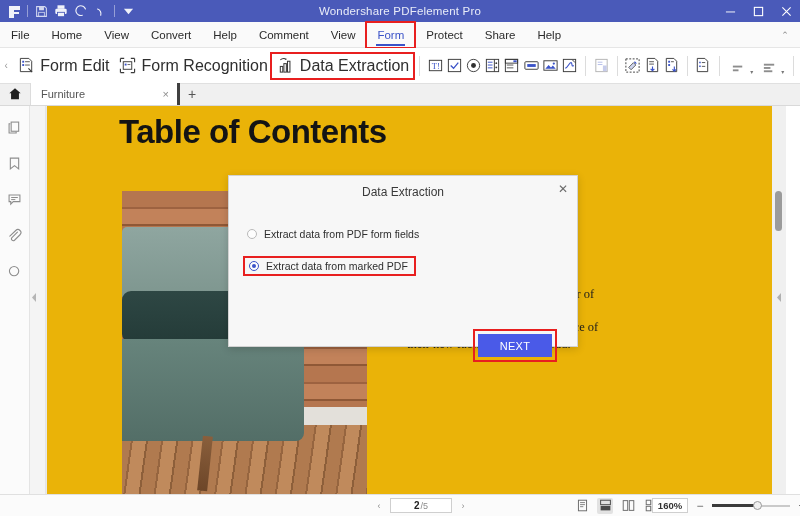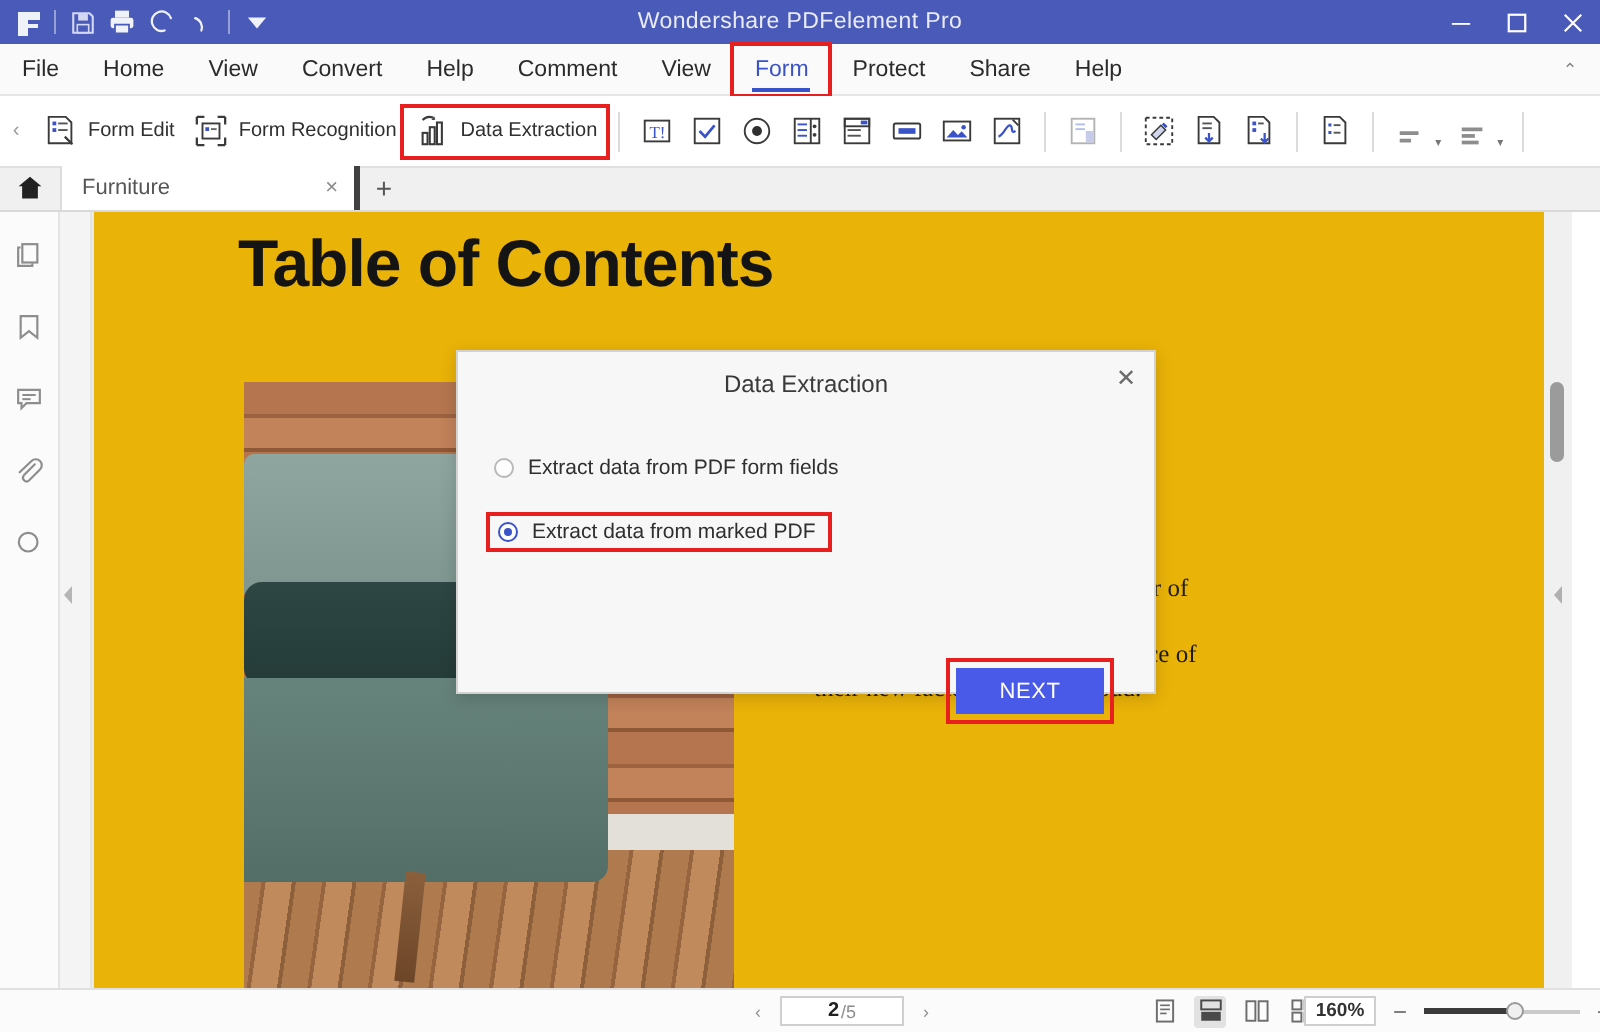--- a/index.html
+++ b/index.html
@@ -65,21 +65,21 @@
     position: absolute; left: 0; top: 48px; width: 800px; height: 36px;
     background: #ffffff; border-bottom: 1px solid #e0e0e0;
     display: flex; align-items: center;
   }
   .ribbon-back {
     width: 16px; height: 36px; display: flex; align-items: center; justify-content: center;
     color: #9a9a9a; font-size: 10px;
   }
   .rb-btn {
     display: flex; align-items: center; gap: 4px; height: 24px; padding: 0 4px;
-    font-size: 10px; color: #2f2f2f; position: relative; white-space: nowrap;
+    font-size: 16px; color: #2f2f2f; position: relative; white-space: nowrap;
   }
   .rb-btn.hl-box { outline: 2px solid #e81f1f; }
   .rb-sep { width: 1px; height: 20px; background: #dcdcdc; margin: 0 6px; }
   .rb-ico { width: 20px; height: 20px; display: flex; align-items: center; justify-content: center; }
   .rb-ico svg { display: block; }
   .rb-icobtn {
     width: 25px; height: 26px; display: flex; align-items: center; justify-content: center;
   }
   .rb-icobtn.dim { opacity: .38; }
   .rb-drop {

